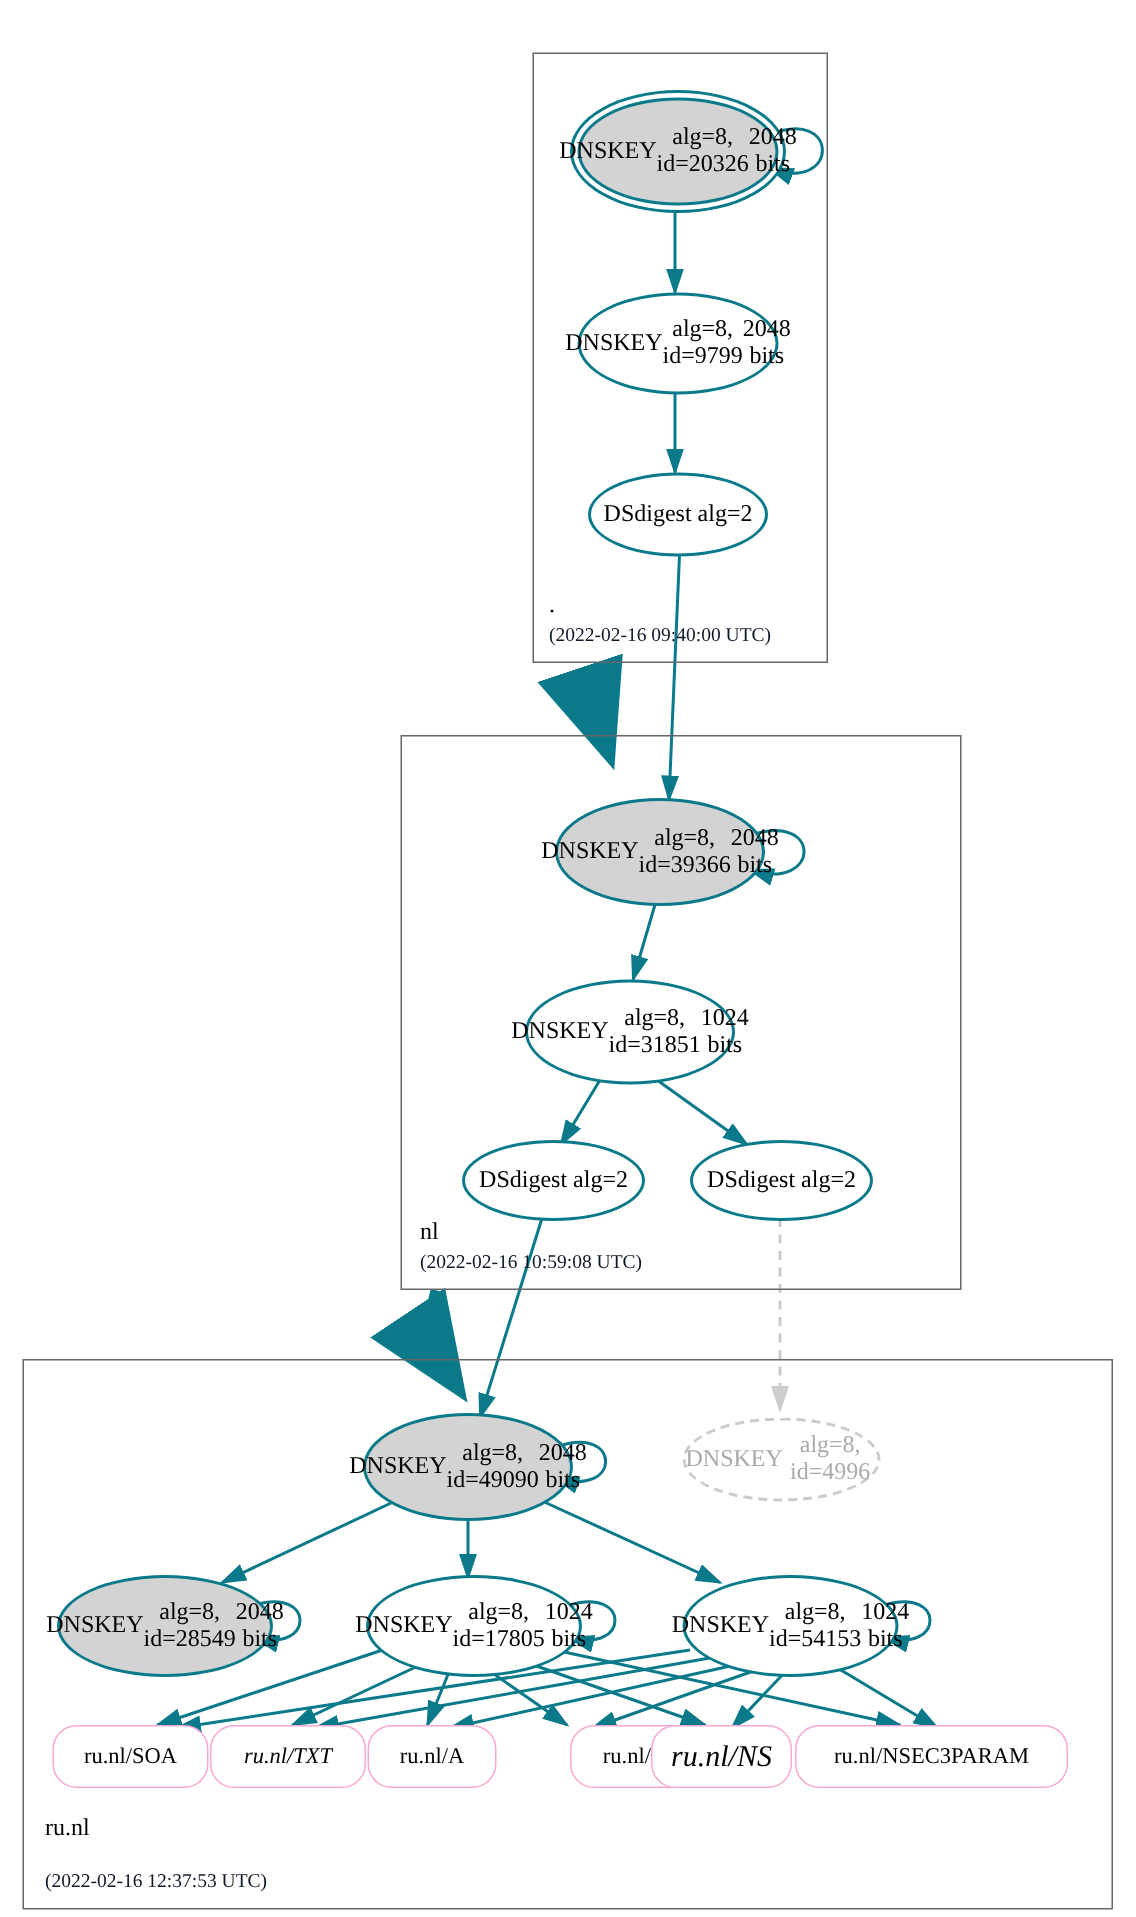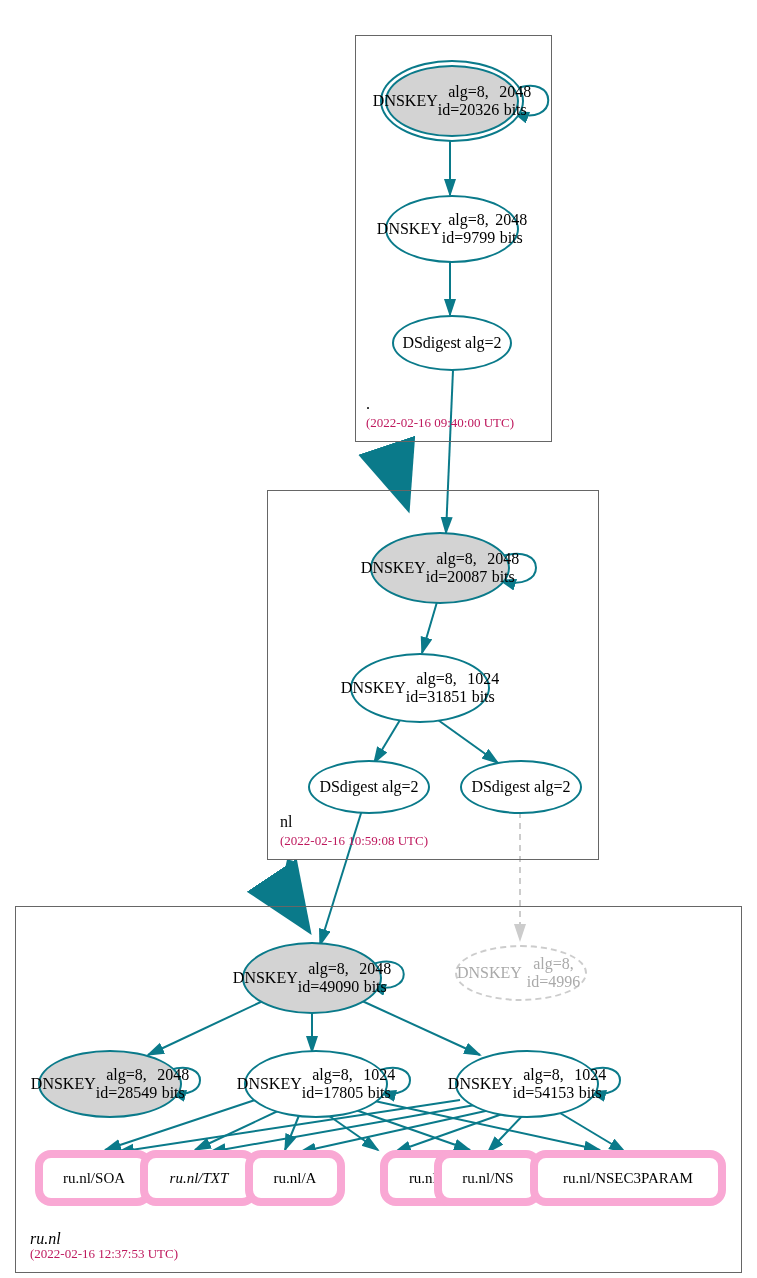--- a/index.html
+++ b/index.html
@@ -17,21 +17,21 @@
     background: transparent;
   }
   .zone-label {
     position: absolute;
     font-size: 16px;
     color: #000;
   }
   .zone-timestamp {
     position: absolute;
     font-size: 13px;
-    color: #be185d;
+    color: #0f172a;
   }
   .node {
     position: absolute;
     text-align: center;
     display: flex;
     flex-direction: row;
     justify-content: center;
     align-items: center;
   }
   .ellipse {
@@ -41,21 +41,21 @@
   .ellipse.filled { background: #d3d3d3; }
   .ellipse.white { background: #fff; }
   .ellipse.dashed {
     border: 2px dashed #ccc;
     background: #fff;
   }
   .ellipse.double {
     box-shadow: 0 0 0 3px #fff, 0 0 0 5px #0a7a8a;
   }
   .rrect {
-    border: 8px solid #f9a8d4;
+    border: 1px solid #f9a8d4;
     border-radius: 16px;
     background: #fff;
     padding: 0 6px;
     height: 40px;
   }
   .node-title { font-size: 16px; line-height: 1.1; }
   .node-sub { font-size: 16px; line-height: 1.1; }
   .dashed-text { color: #aaa; }
   svg.edges {
     position: absolute;
@@ -155,45 +155,45 @@
 <div class="node ellipse white" style="left:385px; top:195px; width:130px; height:64px;">
   <div class="node-title">DNSKEY</div>
   <div class="node-sub">alg=8, id=9799</div>
   <div class="node-sub">2048 bits</div>
 </div>
 <div class="node ellipse white" style="left:392px; top:315px; width:116px; height:52px;">
   <div class="node-title">DS</div>
   <div class="node-sub">digest alg=2</div>
 </div>
 
-<div class="zone-box" style="left:267px; top:490px; width:330px; height:368px;">
+<div class="zone-box" style="left:267px; top:490px; width:330px; height:368px;padding-left:42px;">
   <span class="zone-label" style="left:12px; bottom:28px;">nl</span>
   <span class="zone-timestamp" style="left:12px; bottom:10px;">(2022-02-16 10:59:08 UTC)</span>
 </div>
 <div class="node ellipse filled" style="left:370px; top:532px; width:136px; height:68px;">
   <div class="node-title">DNSKEY</div>
-  <div class="node-sub">alg=8, id=20087</div>
+  <div class="node-sub">alg=8, id=39366</div>
   <div class="node-sub">2048 bits</div>
 </div>
 <div class="node ellipse white" style="left:350px; top:653px; width:136px; height:66px;">
   <div class="node-title">DNSKEY</div>
   <div class="node-sub">alg=8, id=31851</div>
   <div class="node-sub">1024 bits</div>
 </div>
 <div class="node ellipse white" style="left:308px; top:760px; width:118px; height:50px;">
   <div class="node-title">DS</div>
   <div class="node-sub">digest alg=2</div>
 </div>
 <div class="node ellipse white" style="left:460px; top:760px; width:118px; height:50px;">
   <div class="node-title">DS</div>
   <div class="node-sub">digest alg=2</div>
 </div>
 
 <div class="zone-box" style="left:15px; top:906px; width:725px; height:365px;">
-  <span class="zone-label" style="left:14px; bottom:24px;font-style:italic;">ru.nl</span>
+  <span class="zone-label" style="left:14px; bottom:44px;">ru.nl</span>
   <span class="zone-timestamp" style="left:14px; bottom:10px;">(2022-02-16 12:37:53 UTC)</span>
 </div>
 <div class="node ellipse filled" style="left:242px; top:942px; width:136px; height:68px;">
   <div class="node-title">DNSKEY</div>
   <div class="node-sub">alg=8, id=49090</div>
   <div class="node-sub">2048 bits</div>
 </div>
 <div class="node ellipse dashed" style="left:455px; top:945px; width:128px; height:52px;">
   <div class="node-title dashed-text">DNSKEY</div>
   <div class="node-sub dashed-text">alg=8, id=4996</div>
@@ -220,17 +220,17 @@
 <div class="node rrect" style="left:140px; top:1150px; width:90px;font-style:italic;">
   <div class="node-title" style="font-size:15px;">ru.nl/TXT</div>
 </div>
 <div class="node rrect" style="left:245px; top:1150px; width:72px;">
   <div class="node-title" style="font-size:15px;text-align:right;">ru.nl/A</div>
 </div>
 <div class="node rrect" style="left:332px; top:1150px; width:86px;margin-left:48px;">
   <div class="node-title" style="font-size:15px;">ru.nl/MX</div>
 </div>
 <div class="node rrect" style="left:434px; top:1150px; width:80px;">
-  <div class="node-title" style="font-size:15px;">ru.nl/NS</div>
+  <div class="node-title" style="font-size:20px;font-style:italic;">ru.nl/NS</div>
 </div>
 <div class="node rrect" style="left:530px; top:1150px; width:168px;text-align:right;">
   <div class="node-title" style="font-size:15px;">ru.nl/NSEC3PARAM</div>
 </div>
 
 </body></html>

